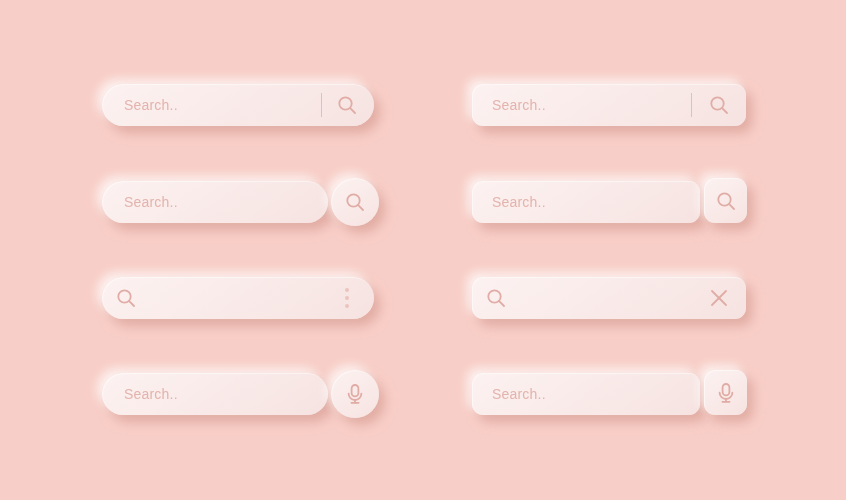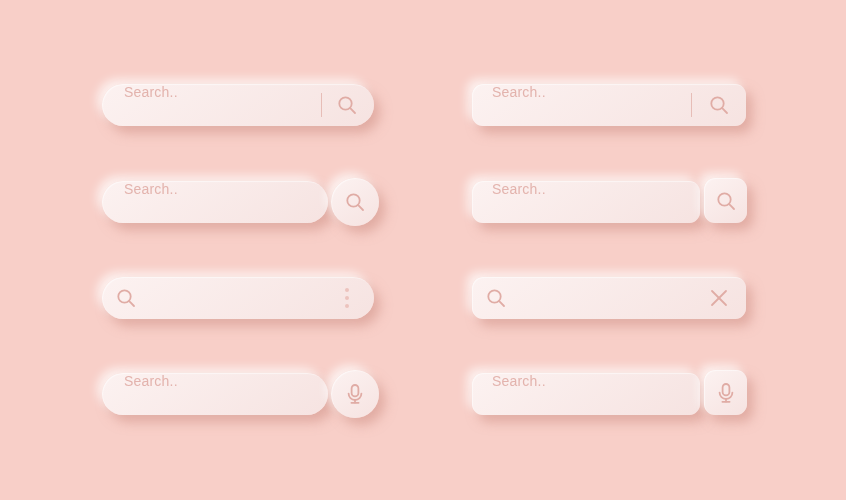--- a/index.html
+++ b/index.html
@@ -22,20 +22,21 @@
   
   .field, .btn {
     position: absolute;
     background: linear-gradient(145deg, #fcf2f1, #f6e3e1);
     box-shadow:
        6px 7px 12px rgba(206, 142, 131, 0.55),
       -5px -5px 10px rgba(255, 255, 255, 0.72),
       inset 1px 1px 1px rgba(255,255,255,0.55);
     box-sizing: border-box;
     display: flex;
+    align-items: center;
   }
 
   .pill      { border-radius: 999px; }
   .rect      { border-radius: 11px;  }
   .circle    { border-radius: 50%;   }
 
   
   .row1-left  { left: 102px; top: 84px;  width: 272px; height: 42px; }
   .row1-right { left: 472px; top: 84px;  width: 274px; height: 42px; }
 

